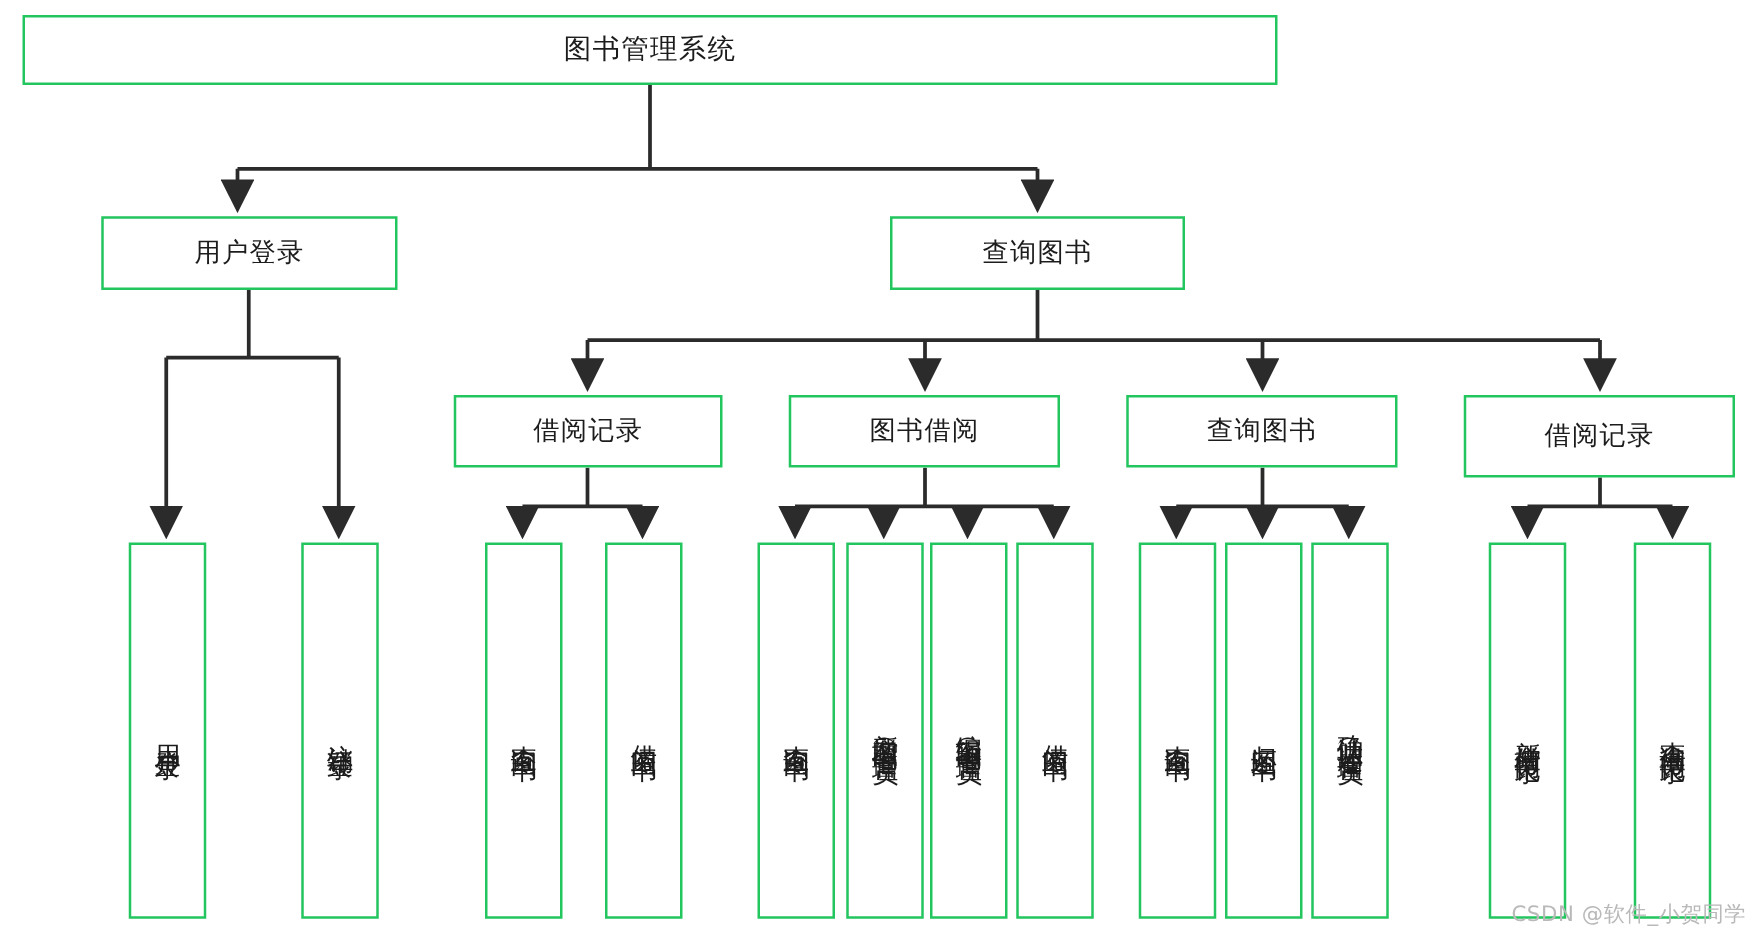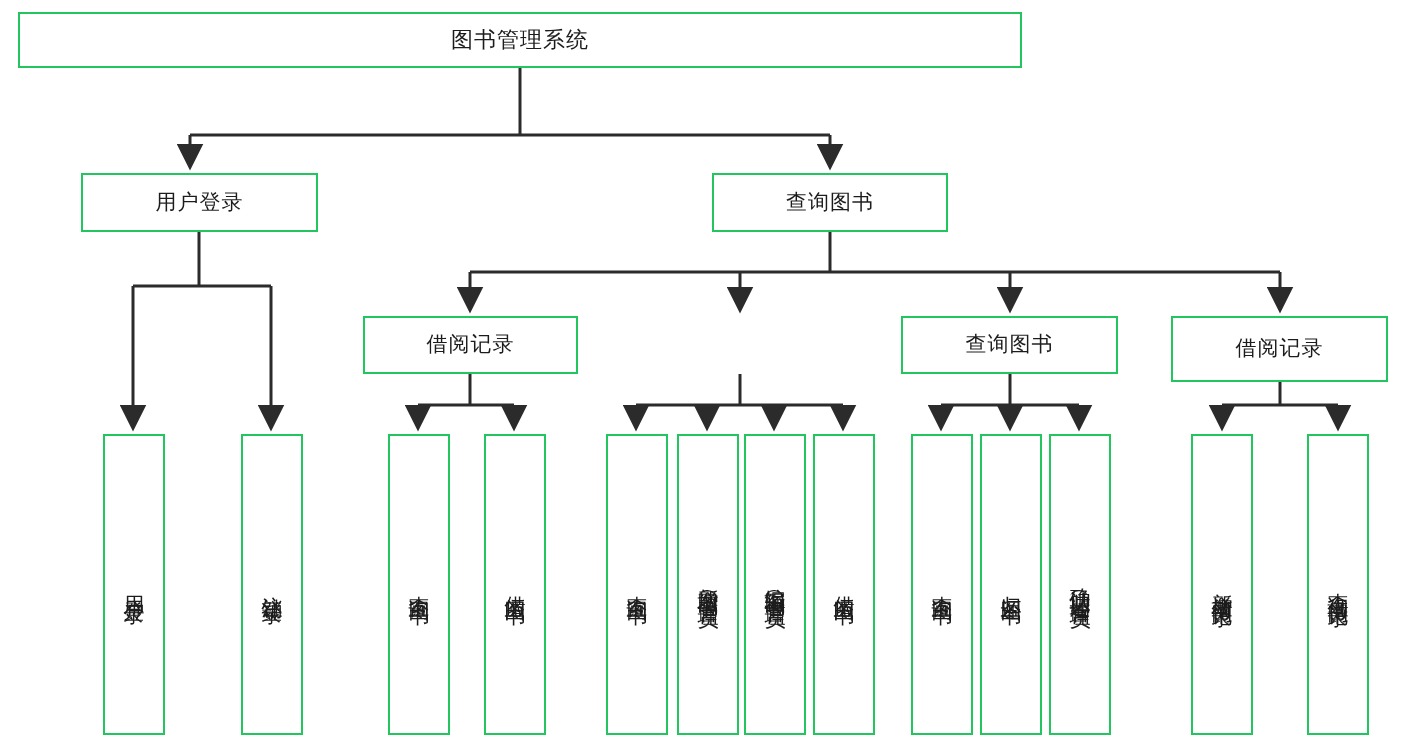--- a/index.html
+++ b/index.html
@@ -134,20 +134,23 @@
   <div class="node horiz" style="left:81px; top:173px; width:237px; height:59px;">
     <span>用户登录</span>
   </div>
   <div class="node horiz" style="left:712px; top:173px; width:236px; height:59px;">
     <span>查询图书</span>
   </div>
 
   <div class="node horiz" style="left:363px; top:316px; width:215px; height:58px;">
     <span>借阅记录</span>
   </div>
+  <div class="node horiz" style="left:631px; top:316px; width:217px; height:58px;">
+    <span>图书借阅</span>
+  </div>
   <div class="node horiz" style="left:901px; top:316px; width:217px; height:58px;">
     <span>查询图书</span>
   </div>
   <div class="node horiz" style="left:1171px; top:316px; width:217px; height:66px;">
     <span>借阅记录</span>
   </div>
 
   <div class="node vert" style="left:103px; top:434px; width:62px; height:301px;">
     <span class="vlabel">用户登录</span>
   </div>
@@ -185,14 +188,15 @@
     <span class="vlabel">确认归还（管理员）</span>
   </div>
 
   <div class="node vert" style="left:1191px; top:434px; width:62px; height:301px;">
     <span class="vlabel">新增借阅记录</span>
   </div>
   <div class="node vert" style="left:1307px; top:434px; width:62px; height:301px;">
     <span class="vlabel">查询借阅记录</span>
   </div>
 
+  <div class="watermark">CSDN @软件_小贺同学</div>
 
 </div>
 
 </body></html>

